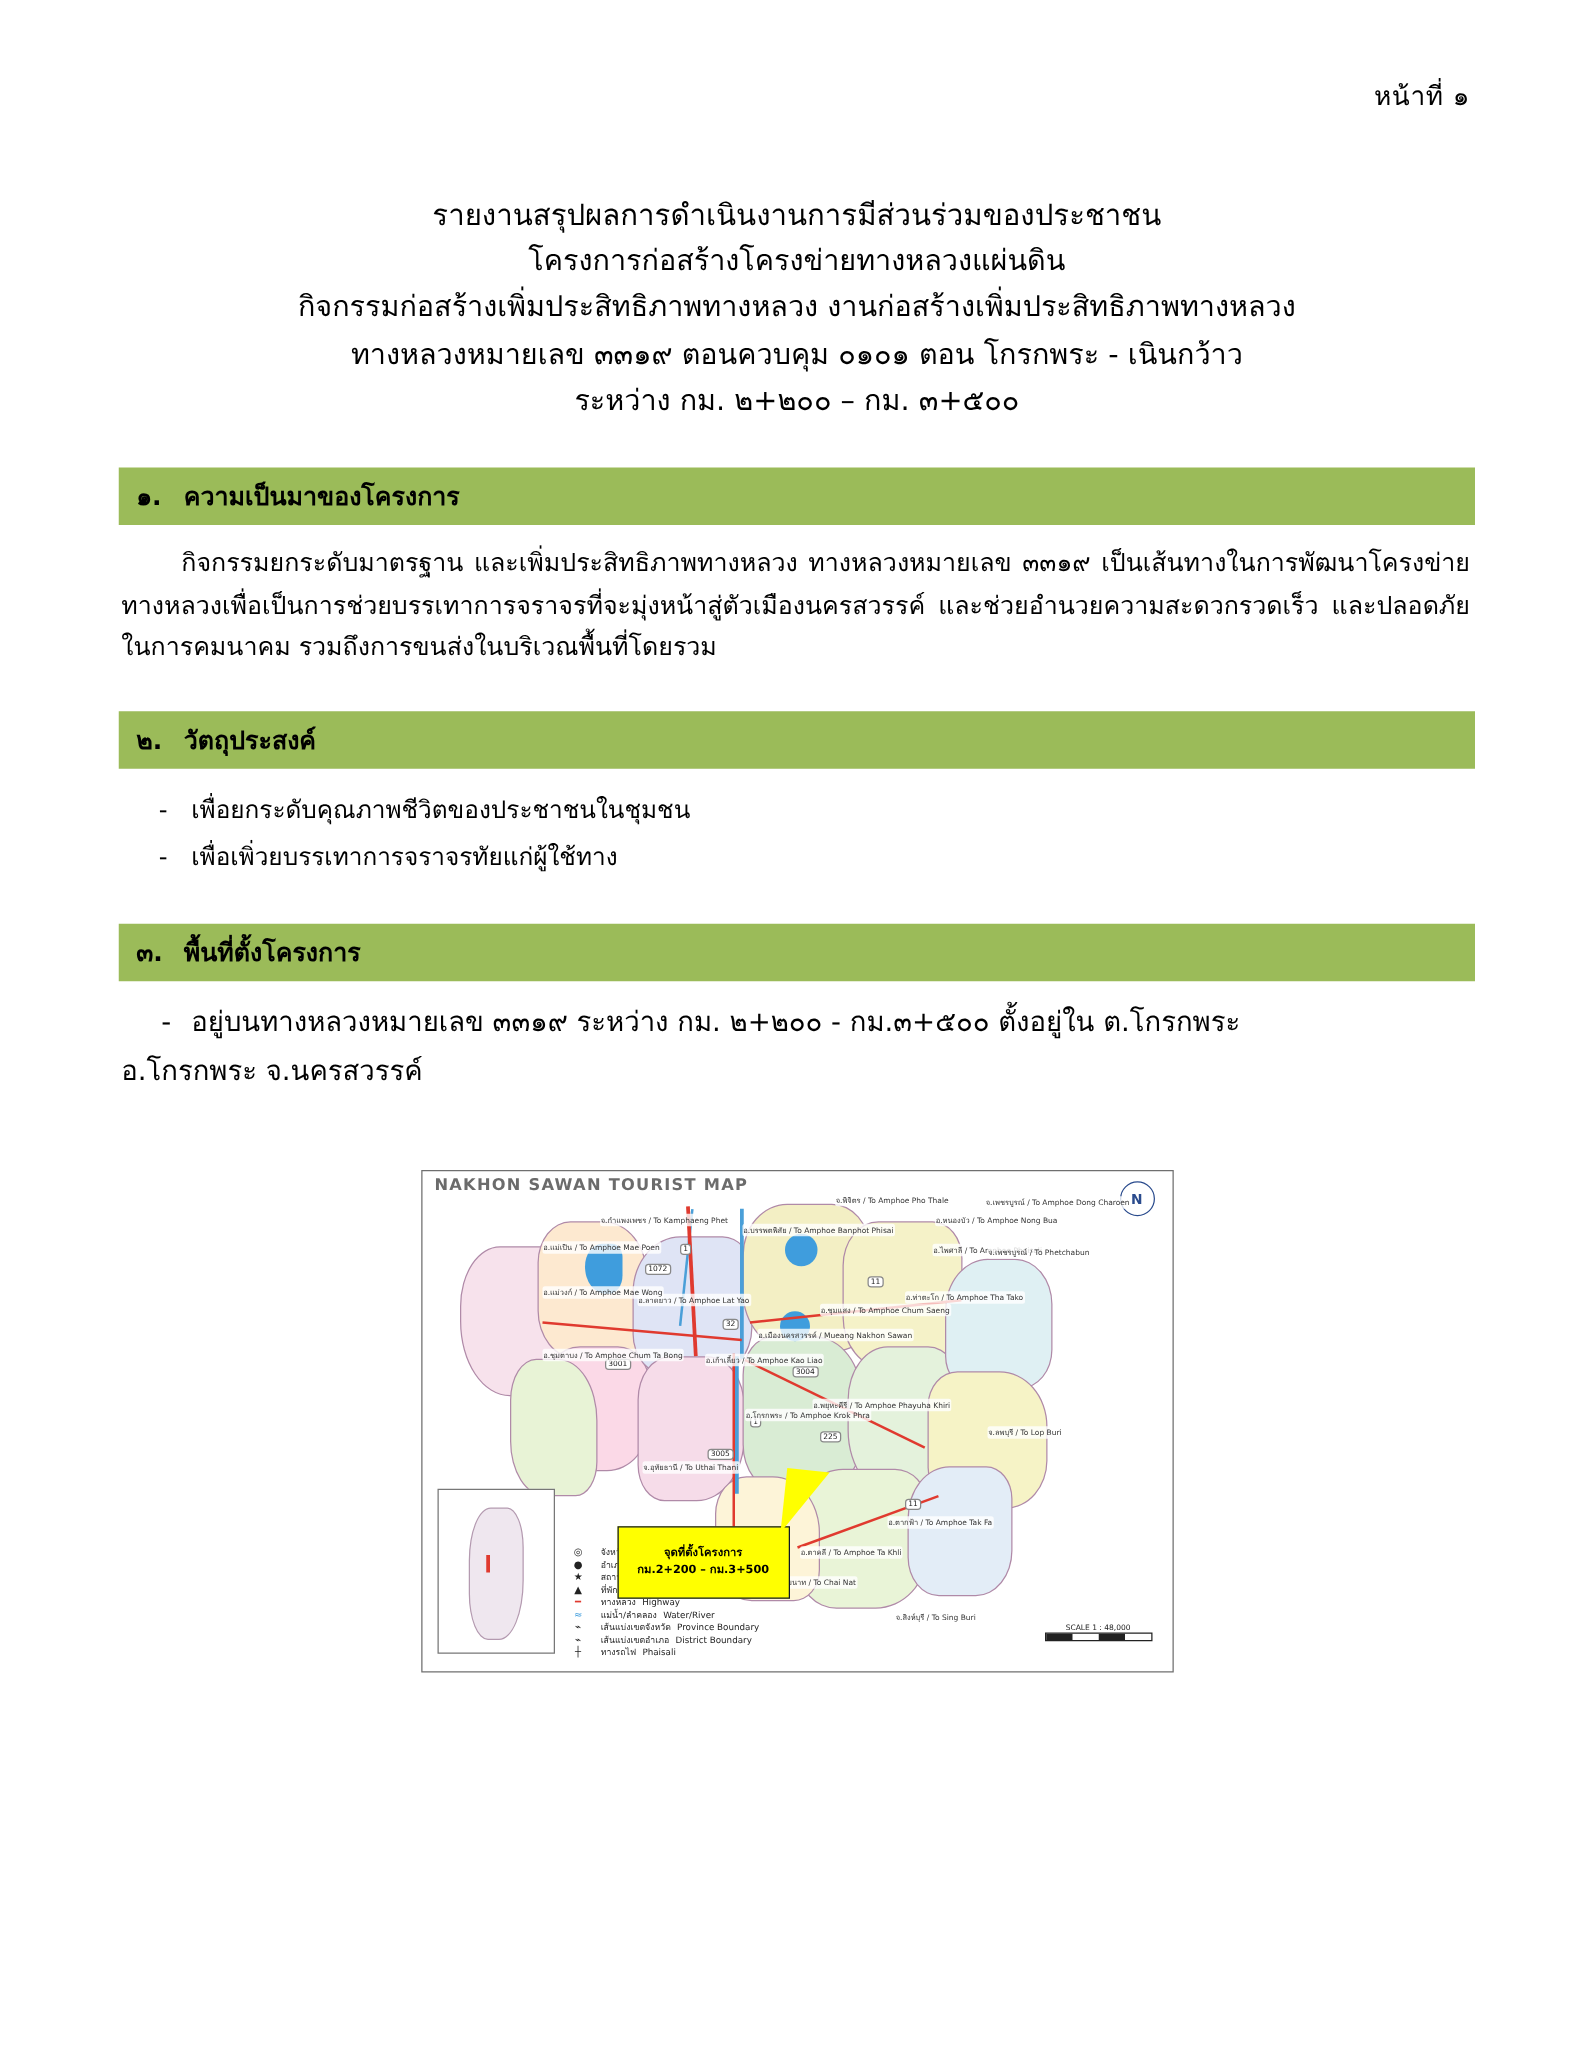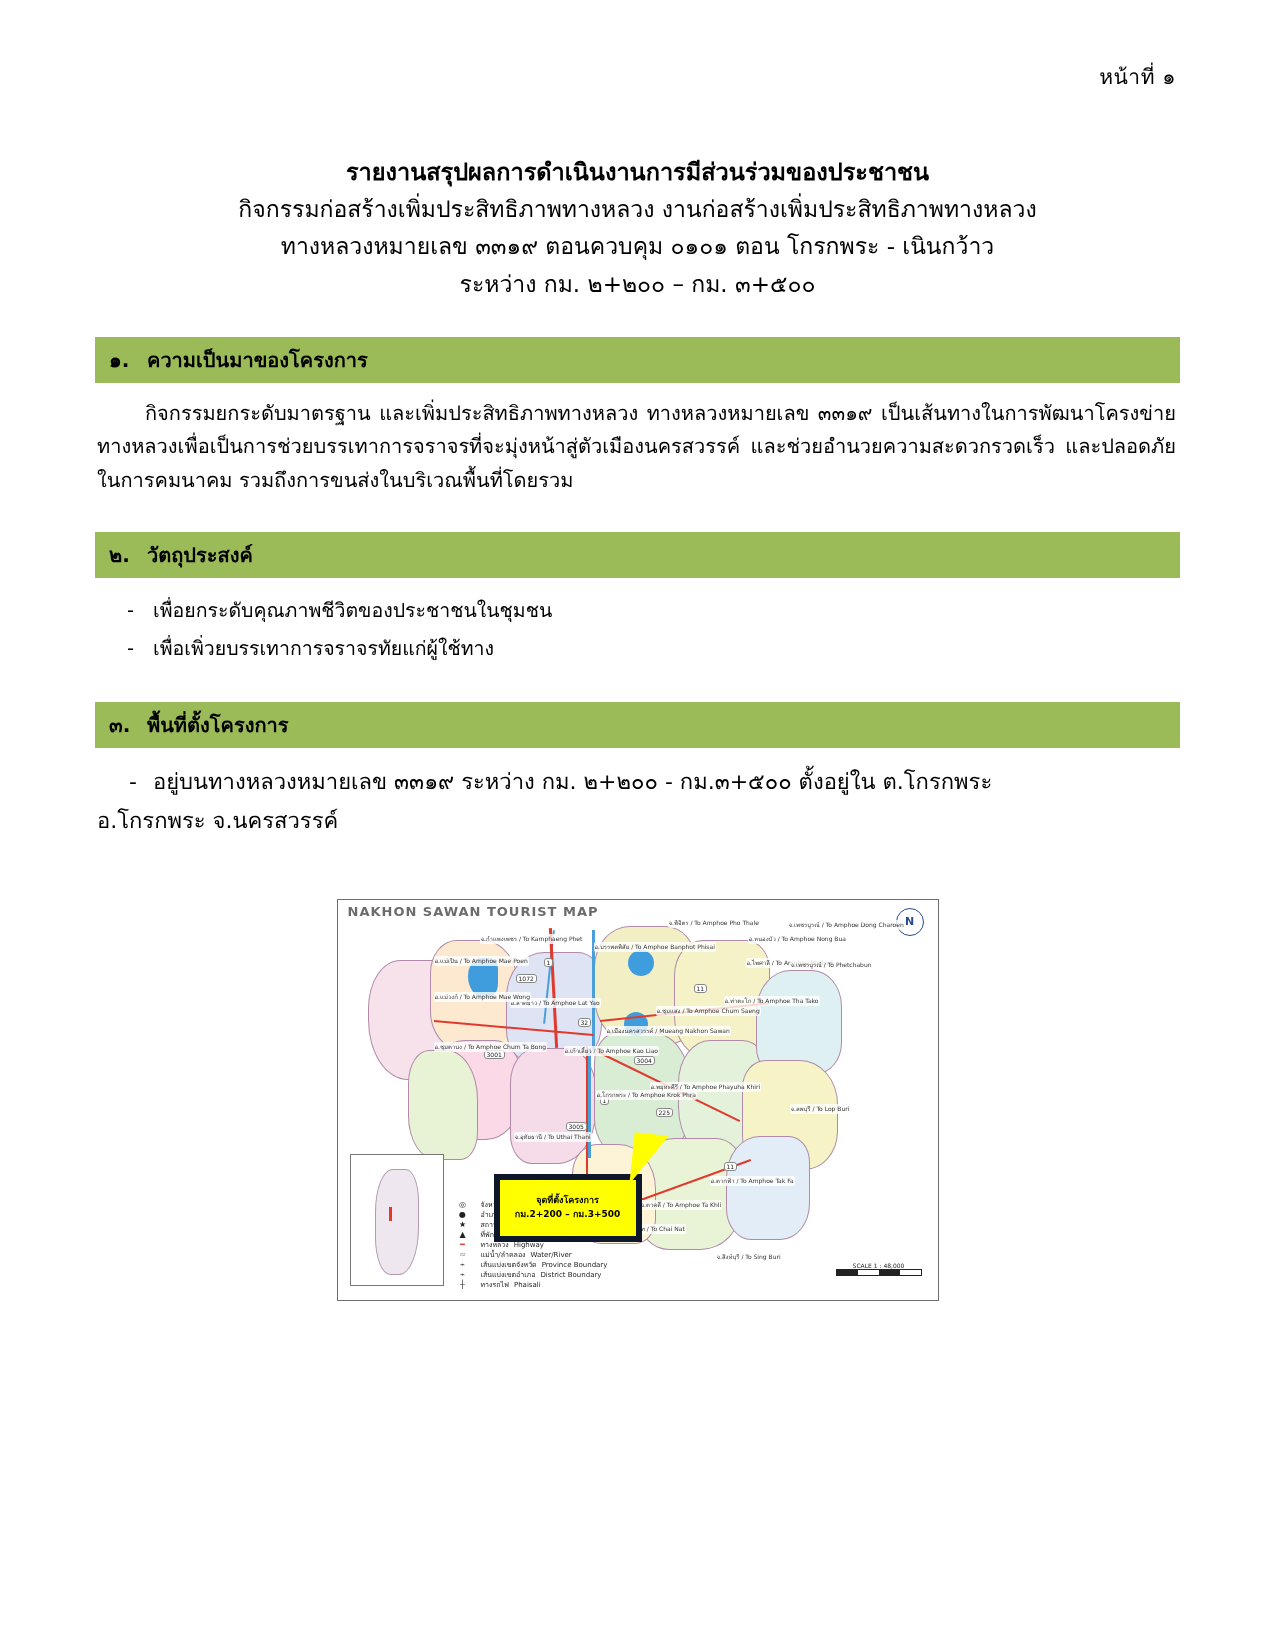--- a/index.html
+++ b/index.html
@@ -29,21 +29,21 @@
     letter-spacing: 0.5px;
   }
   .doc-title {
     text-align: center;
     line-height: 1.62;
   }
   .doc-title .line {
     font-size: 23px;
   }
   .doc-title .line.bold {
-    font-weight: bold;
+    font-weight: normal;
     font-size: 23.5px;
   }
   .section-bar {
     background: #9bbb59;
     color: #000000;
     font-weight: bold;
     font-size: 20px;
     padding: 7px 12px 7px 14px;
     margin-top: 34px;
     margin-bottom: 14px;
@@ -212,21 +212,21 @@
     height: 14px;
     background: #e03a2f;
   }
   .callout {
     position: absolute;
     left: 156px;
     bottom: 58px;
     width: 136px;
     height: 56px;
     background: #ffff00;
-    border: 6px solid #0f172a;
+    border: 1px solid #0f172a;
     display: flex;
     flex-direction: column;
     align-items: center;
     justify-content: center;
     font-size: 9px;
     font-weight: bold;
     color: #000;
     line-height: 1.5;
   }
   .callout::after {
@@ -260,20 +260,21 @@
 </style>
 </head>
 <body>
 
 <div class="page">
 
   <div class="page-number">หน้าที่  ๑</div>
 
   <div class="doc-title">
     <div class="line bold">รายงานสรุปผลการดำเนินงานการมีส่วนร่วมของประชาชน</div>
+    <div class="line">โครงการก่อสร้างโครงข่ายทางหลวงแผ่นดิน</div>
     <div class="line">กิจกรรมก่อสร้างเพิ่มประสิทธิภาพทางหลวง  งานก่อสร้างเพิ่มประสิทธิภาพทางหลวง</div>
     <div class="line">ทางหลวงหมายเลข ๓๓๑๙  ตอนควบคุม ๐๑๐๑  ตอน  โกรกพระ - เนินกว้าว</div>
     <div class="line">ระหว่าง กม. ๒+๒๐๐ – กม. ๓+๕๐๐</div>
   </div>
 
   <div class="section-bar">
     <span class="num">๑.</span>
     <span>ความเป็นมาของโครงการ</span>
   </div>
   <p class="body-par"><span class="indent"></span><span>กิจกรรมยกระดับมาตรฐาน และเพิ่มประสิทธิภาพทางหลวง ทางหลวงหมายเลข ๓๓๑๙ เป็นเส้นทางในการพัฒนาโครงข่ายทางหลวงเพื่อเป็นการช่วยบรรเทาการจราจรที่จะมุ่งหน้าสู่ตัวเมืองนครสวรรค์ และช่วยอำนวยความสะดวกรวดเร็ว และปลอดภัย ในการคมนาคม รวมถึงการขนส่งในบริเวณพื้นที่โดยรวม</span></p>

